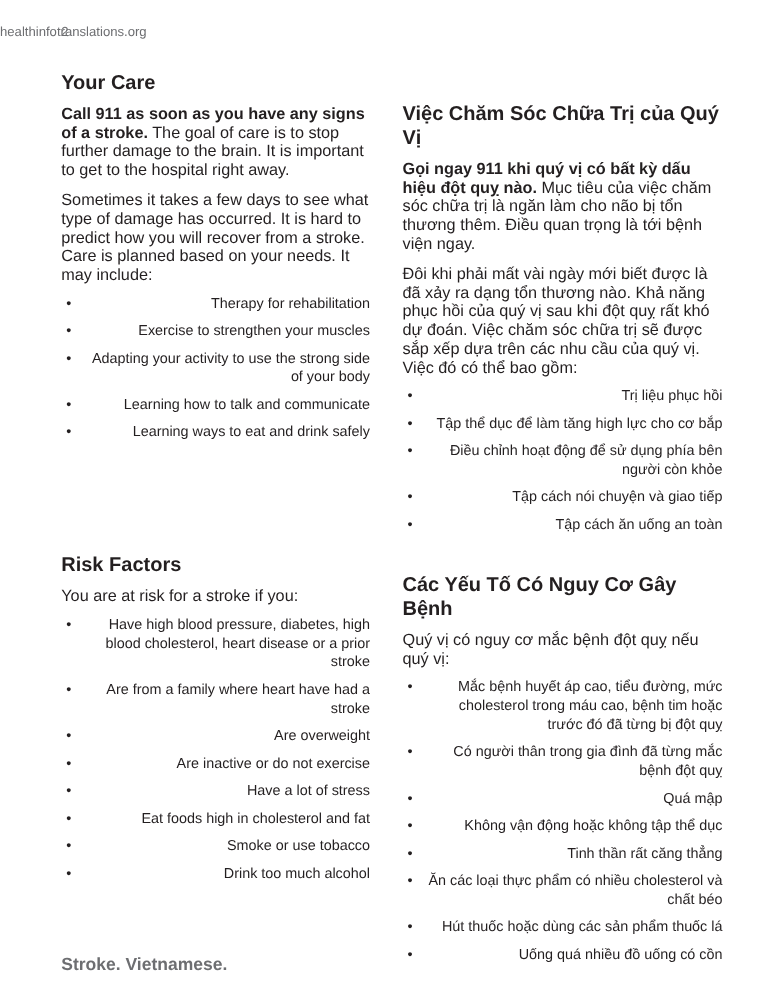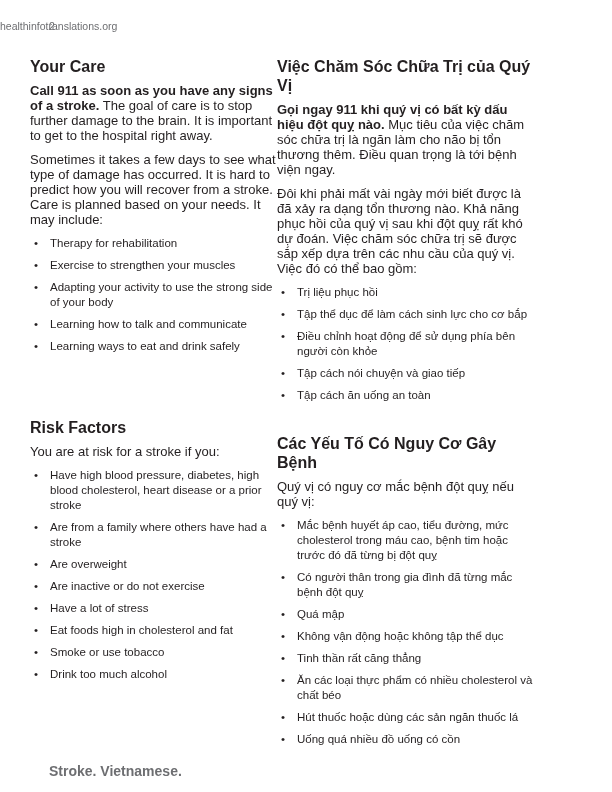--- a/index.html
+++ b/index.html
@@ -31,45 +31,47 @@
     text-align: left;
     width: 100%;
   }
   .content {
     position: absolute;
     top: 57px;
     left: 0;
     right: 0;
     display: grid;
     grid-template-columns: 247px 256px;
-    padding-left: 30px;
+    column-gap: 26px;
+    padding-left: 49px;
     align-items: start;
   }
   section { display: block; }
   .c1r1 { grid-column: 1; grid-row: 1; }
-  .c2r1 { grid-column: 2; grid-row: 1; }
+  .c2r1 { grid-column: 2; grid-row: 1; margin-top: 25px; }
   .c1r2 { grid-column: 1; grid-row: 2; margin-top: 8px; }
   .c2r2 { grid-column: 2; grid-row: 2; margin-top: 24px; }
   h2 {
     margin: 0 0 7px 0;
     font-size: 16px;
     line-height: 19px;
     font-weight: bold;
     color: #231f20;
   }
   p {
     margin: 0 0 9px 0;
     font-size: 13px;
     line-height: 15px;
   }
   p .lead { font-weight: bold; }
   ul {
     margin: 2px 0 0 0;
     padding: 0;
     list-style: none;
+    text-align: right;
   }
   li {
     position: relative;
     padding-left: 20px;
     margin-bottom: 7px;
     font-size: 11.5px;
     line-height: 15px;
   }
   li::before {
     content: "\2022";
@@ -110,53 +112,53 @@
         <li>Learning ways to eat and drink safely</li>
       </ul>
     </section>
 
     <section class="c2r1">
       <h2>Việc Chăm Sóc Chữa Trị của Quý Vị</h2>
       <p><span class="lead">Gọi ngay 911 khi quý vị có bất kỳ dấu hiệu đột quỵ nào.</span><span> Mục tiêu của việc chăm sóc chữa trị là ngăn làm cho não bị tổn thương thêm. Điều quan trọng là tới bệnh viện ngay.</span></p>
       <p>Đôi khi phải mất vài ngày mới biết được là đã xảy ra dạng tổn thương nào. Khả năng phục hồi của quý vị sau khi đột quỵ rất khó dự đoán. Việc chăm sóc chữa trị sẽ được sắp xếp dựa trên các nhu cầu của quý vị. Việc đó có thể bao gồm:</p>
       <ul>
         <li>Trị liệu phục hồi</li>
-        <li>Tập thể dục để làm cách sinh lực cho cơ bắp</li>
+        <li>Tập thể dục để làm tăng high lực cho cơ bắp</li>
         <li>Điều chỉnh hoạt động để sử dụng phía bên người còn khỏe</li>
         <li>Tập cách nói chuyện và giao tiếp</li>
         <li>Tập cách ăn uống an toàn</li>
       </ul>
     </section>
 
     <section class="c1r2">
       <h2>Risk Factors</h2>
       <p>You are at risk for a stroke if you:</p>
       <ul>
         <li>Have high blood pressure, diabetes, high blood cholesterol, heart disease or a prior stroke</li>
-        <li>Are from a family where others have had a stroke</li>
+        <li>Are from a family where heart have had a stroke</li>
         <li>Are overweight</li>
         <li>Are inactive or do not exercise</li>
         <li>Have a lot of stress</li>
         <li>Eat foods high in cholesterol and fat</li>
         <li>Smoke or use tobacco</li>
         <li>Drink too much alcohol</li>
       </ul>
     </section>
 
     <section class="c2r2">
       <h2>Các Yếu Tố Có Nguy Cơ Gây Bệnh</h2>
       <p>Quý vị có nguy cơ mắc bệnh đột quỵ nếu quý vị:</p>
       <ul>
         <li>Mắc bệnh huyết áp cao, tiểu đường, mức cholesterol trong máu cao, bệnh tim hoặc trước đó đã từng bị đột quỵ</li>
         <li>Có người thân trong gia đình đã từng mắc bệnh đột quỵ</li>
         <li>Quá mập</li>
         <li>Không vận động hoặc không tập thể dục</li>
         <li>Tinh thần rất căng thẳng</li>
         <li>Ăn các loại thực phẩm có nhiều cholesterol và chất béo</li>
-        <li>Hút thuốc hoặc dùng các sản ngăn thuốc lá</li>
+        <li>Hút thuốc hoặc dùng các sản phẩm thuốc lá</li>
         <li>Uống quá nhiều đồ uống có cồn</li>
       </ul>
     </section>
 
   </div>
 
   <div class="footer">
     <span>Stroke. Vietnamese.</span>
   </div>
 

